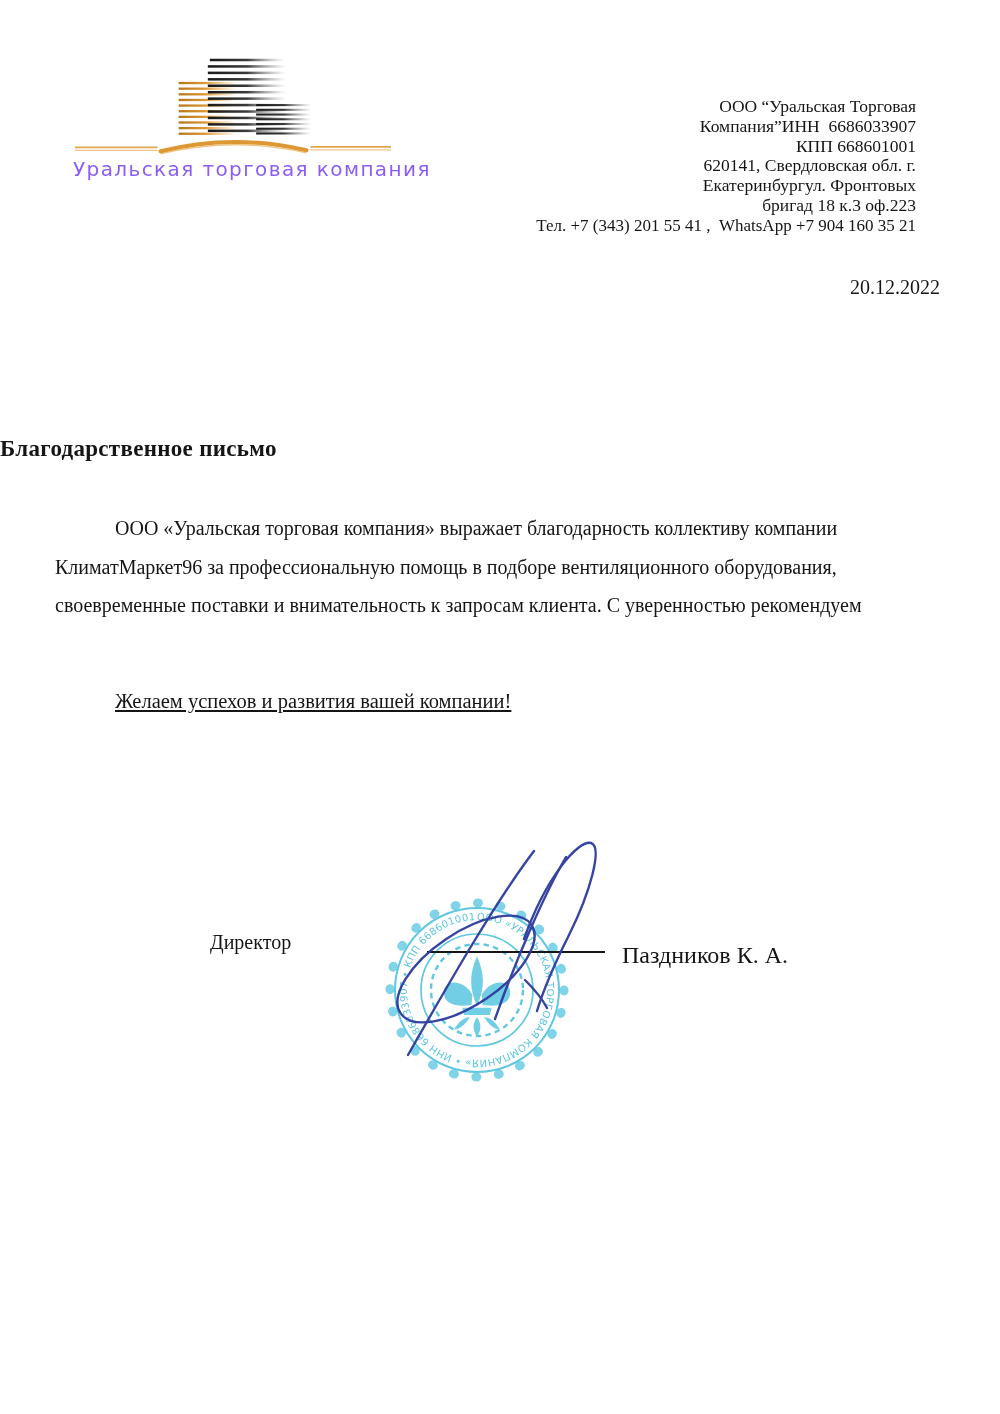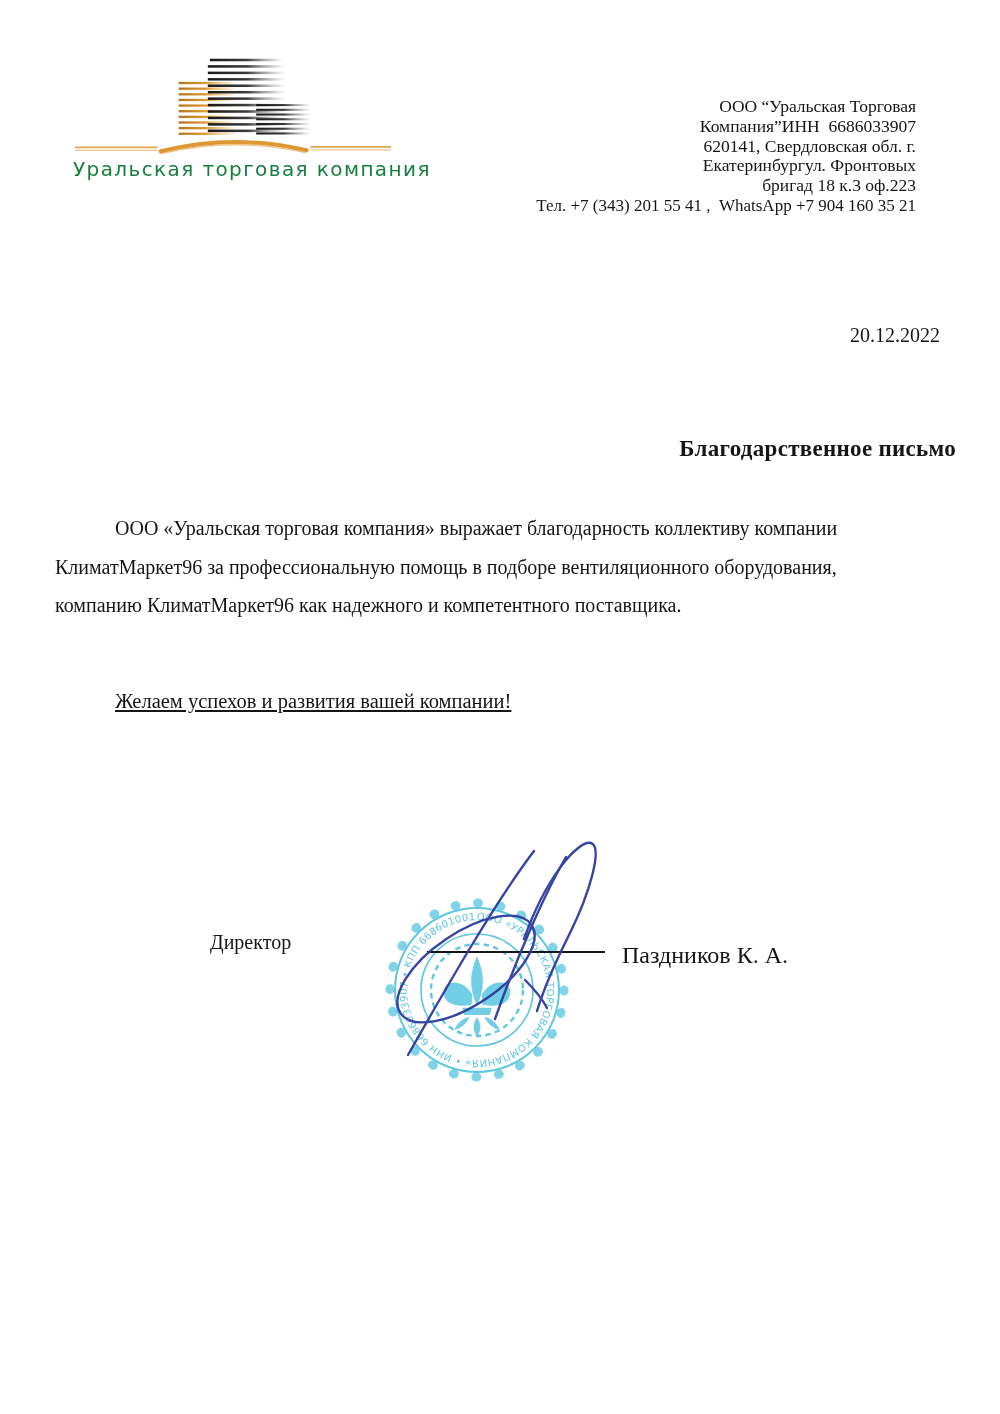--- a/index.html
+++ b/index.html
@@ -8,34 +8,34 @@
     margin:0 auto; overflow:hidden;
     font-family:"Liberation Serif", serif; color:#151515;
   }
   .abs{position:absolute;}
 
   
   .logo-graphic{left:73px; top:44px; width:322px; height:114px;}
   .logo-text{
     left:73px; top:157px; width:330px;
     font-family:"DejaVu Sans", sans-serif;
-    font-size:20px; letter-spacing:1.4px; color:#15803d; white-space:nowrap;
+    font-size:20px; letter-spacing:1.4px; color:#8b5cf6; white-space:nowrap;
   }
 
   
   .letterhead{
     left:480px; top:97px; width:436px; text-align:right;
     font-size:17.5px; line-height:19.8px; white-space:nowrap;
   }
   .letterhead .lh-bold{font-weight:normal; font-size:17px;}
 
-  .date{left:740px; top:276px; width:200px; text-align:right; font-size:20px;margin-top:48px;}
+  .date{left:740px; top:276px; width:200px; text-align:right; font-size:20px;}
 
   .title{
-    left:0; top:436px; width:956px; text-align:right;
+    left:0; top:436px; width:956px; text-align:left;
     font-size:23px; font-weight:bold; letter-spacing:0.3px;
   }
 
   
   .body-par{left:55px; top:509px; width:880px; font-size:20px; line-height:38.6px;}
   .body-par .line{white-space:nowrap;}
   .body-par .line.indent{padding-left:60px;}
   .para2{left:115px; top:690px; font-size:20.5px; white-space:nowrap;text-decoration:underline;}
   .para3{left:115px; top:729px; font-size:20.5px; white-space:nowrap;}
 
@@ -117,34 +117,35 @@
       <path d="M2,105 H84" stroke="#e7ab52" stroke-width="1.2" opacity="0.7"></path>
       <path d="M236,101.5 H316" stroke="#d9962f" stroke-width="1.7" opacity="0.85"></path>
       <path d="M236,104.5 H316" stroke="#e7ab52" stroke-width="1.2" opacity="0.7"></path>
     </g>
   </svg>
   <div class="abs logo-text">Уральская торговая компания</div>
 
   <div class="abs letterhead">
     <div>ООО “Уральская Торговая</div>
     <div>Компания”ИНН&nbsp;&nbsp;6686033907</div>
+    <div>КПП 668601001</div>
     <div>620141, Свердловская обл. г.</div>
     <div>Екатеринбургул. Фронтовых</div>
     <div>бригад 18 к.3 оф.223</div>
     <div class="lh-bold">Тел. +7 (343) 201 55 41 ,&nbsp;&nbsp;WhatsApp +7 904 160 35 21</div>
   </div>
 
   <div class="abs date">20.12.2022</div>
 
   <div class="abs title">Благодарственное письмо</div>
 
   <div class="abs body-par">
     <div class="line indent">ООО «Уральская торговая компания» выражает благодарность коллективу компании</div>
     <div class="line">КлиматМаркет96 за профессиональную помощь в подборе вентиляционного оборудования,</div>
-    <div class="line">компанию КлиматМаркет96 как надежного и компетентного поставщика.</div>
+    <div class="line">своевременные поставки и внимательность к запросам клиента. С уверенностью рекомендуем</div>
   </div>
   <div class="abs para2">Желаем успехов и развития вашей компании!</div>
 
   <div class="abs sig-role">Директор</div>
   <div class="abs sig-line"></div>
   <div class="abs sig-name">Паздников К. А.</div>
 
   <svg class="abs stamp-svg" viewBox="-93 -93 186 186" xmlns="http://www.w3.org/2000/svg">
     <defs>
       <path id="ringPath" d="M 0,-70 a 70,70 0 1,1 -0.05,0"></path>

